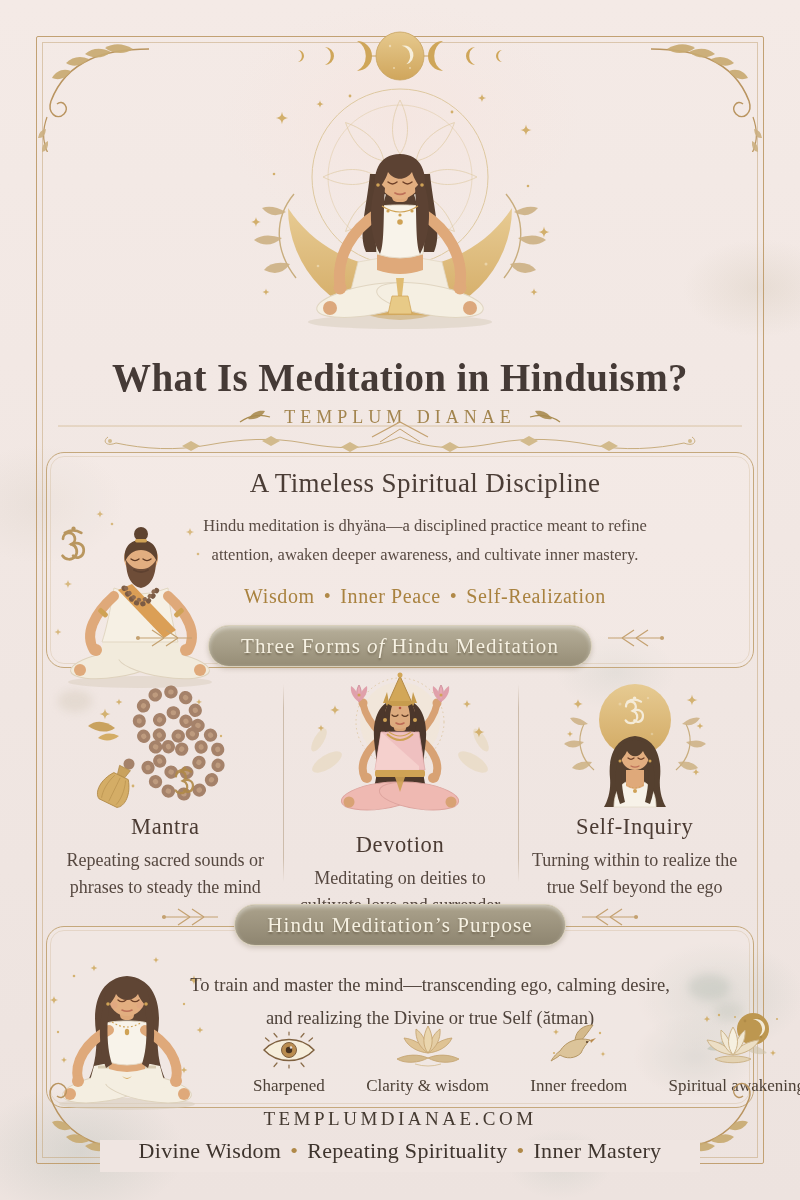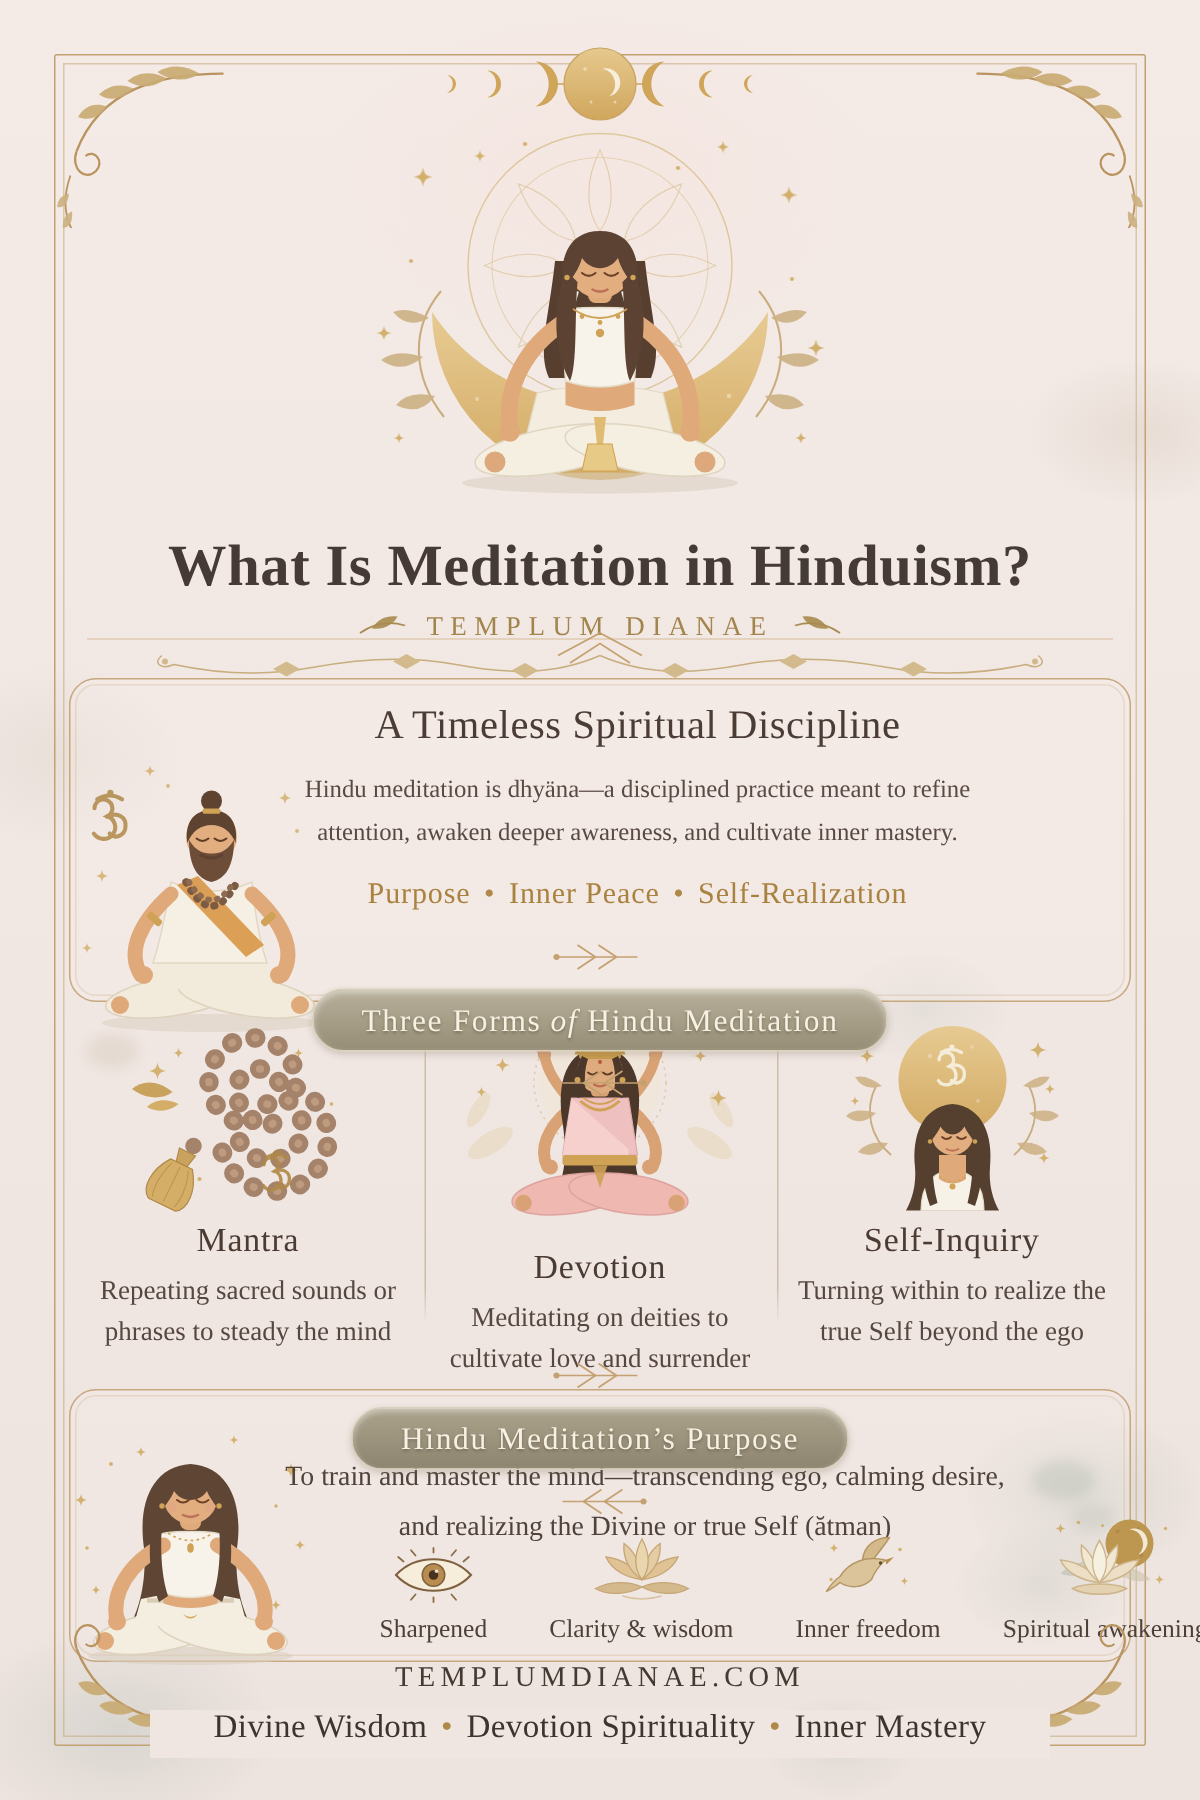--- a/index.html
+++ b/index.html
@@ -37,21 +37,21 @@
   .card::after{content:"";position:absolute;inset:3px;border:1px solid rgba(197,168,124,.28);border-radius:14px;pointer-events:none;}
   .card-discipline{top:452px;height:214px;z-index:1;}
   .card-purpose{top:926px;height:180px;z-index:1;}
   .sage{position:absolute;left:38px;top:492px;z-index:2;}
   .disc-content{position:absolute;left:145px;top:468px;width:560px;text-align:center;z-index:2;}
   .disc-heading{margin:0 0 12px;font-size:27px;font-weight:normal;color:#4b3d36;letter-spacing:.4px;}
   .disc-body{margin:0 auto;width:505px;font-size:16.5px;line-height:1.78;color:#594b43;}
   .disc-benefits{margin-top:15px;font-size:20px;color:#a9823f;letter-spacing:.6px;}
   .disc-benefits .sep,.tagline .sep{color:#b08948;padding:0 9px;}
   
-  .banner-wrap{position:absolute;left:0;width:100%;display:flex;justify-content:center;align-items:center;gap:8px;z-index:6;flex-direction:column;}
+  .banner-wrap{position:absolute;left:0;width:100%;display:flex;justify-content:center;align-items:flex-start;gap:8px;z-index:6;}
   .bw1{top:625px;} .bw2{top:904px;}
   .pill{height:40px;line-height:40px;padding:0 32px;border-radius:22px;white-space:nowrap;
     background:linear-gradient(180deg,#b7af9a 0%,#968d76 100%);
     border:1px solid #d9d0bb;box-shadow:inset 0 2px 4px rgba(255,255,255,.45),0 2px 5px rgba(120,104,78,.28);
     color:#f6f1e2;font-size:21px;letter-spacing:1.1px;text-shadow:0 1.5px 2px rgba(92,81,58,.55);}
   .bw2 .pill{background:linear-gradient(180deg,#aba28c 0%,#8e8570 100%);}
   .pill em{font-style:italic;margin:0 6px;}
   
   .forms-grid{position:absolute;left:48px;top:668px;width:704px;height:224px;display:grid;grid-template-columns:1fr 1fr 1fr;z-index:2;}
   .forms-grid::before,.forms-grid::after{content:"";position:absolute;top:16px;bottom:10px;width:1px;
@@ -344,21 +344,21 @@
     <g stroke="#5e3a24" stroke-width="1.3" fill="none" stroke-linecap="round">
       <path d="M93,67 q4,3.2 8,0"></path>
         <path d="M105,67 q4,3.2 8,0"></path>
     </g>
   </svg>
 
   <div class="disc-content">
     <h2 class="disc-heading">A Timeless Spiritual Discipline</h2>
     <p class="disc-body">Hindu meditation is dhyäna—a disciplined practice meant to refine attention, awaken deeper awareness, and cultivate inner mastery.</p>
     <div class="disc-benefits">
-      <span>Purpose</span><span class="sep">•</span><span>Inner Peace</span><span class="sep">•</span><span>Self-Realization</span>
+      <span>Wisdom</span><span class="sep">•</span><span>Inner Peace</span><span class="sep">•</span><span>Self-Realization</span>
     </div>
   </div>
 
   <div class="banner-wrap bw1">
     <svg width="66" height="26" viewBox="0 0 66 26">
       <g stroke="#c4a170" fill="none">
           <path d="M2,13 H58" stroke-width="1"></path>
           <path d="M30,13 L18,5 M30,13 L18,21" stroke-width="1.2"></path>
           <path d="M44,13 L32,5 M44,13 L32,21" stroke-width="1.2"></path>
         </g>
@@ -692,16 +692,16 @@
             <circle cx="42" cy="8" r="1"></circle>
         </g>
       </svg>
       <span class="p-benefit-label">Spiritual awakening</span>
     </div>
   </div>
 
   <div class="website">TEMPLUMDIANAE.COM</div>
   <div class="tag-patch"></div>
   <div class="tagline">
-    <span>Divine Wisdom</span><span class="sep">•</span><span>Devotion Spirituality</span><span class="sep">•</span><span>Inner Mastery</span>
+    <span>Divine Wisdom</span><span class="sep">•</span><span>Repeating Spirituality</span><span class="sep">•</span><span>Inner Mastery</span>
   </div>
 
 </div>
 
 </body></html>

